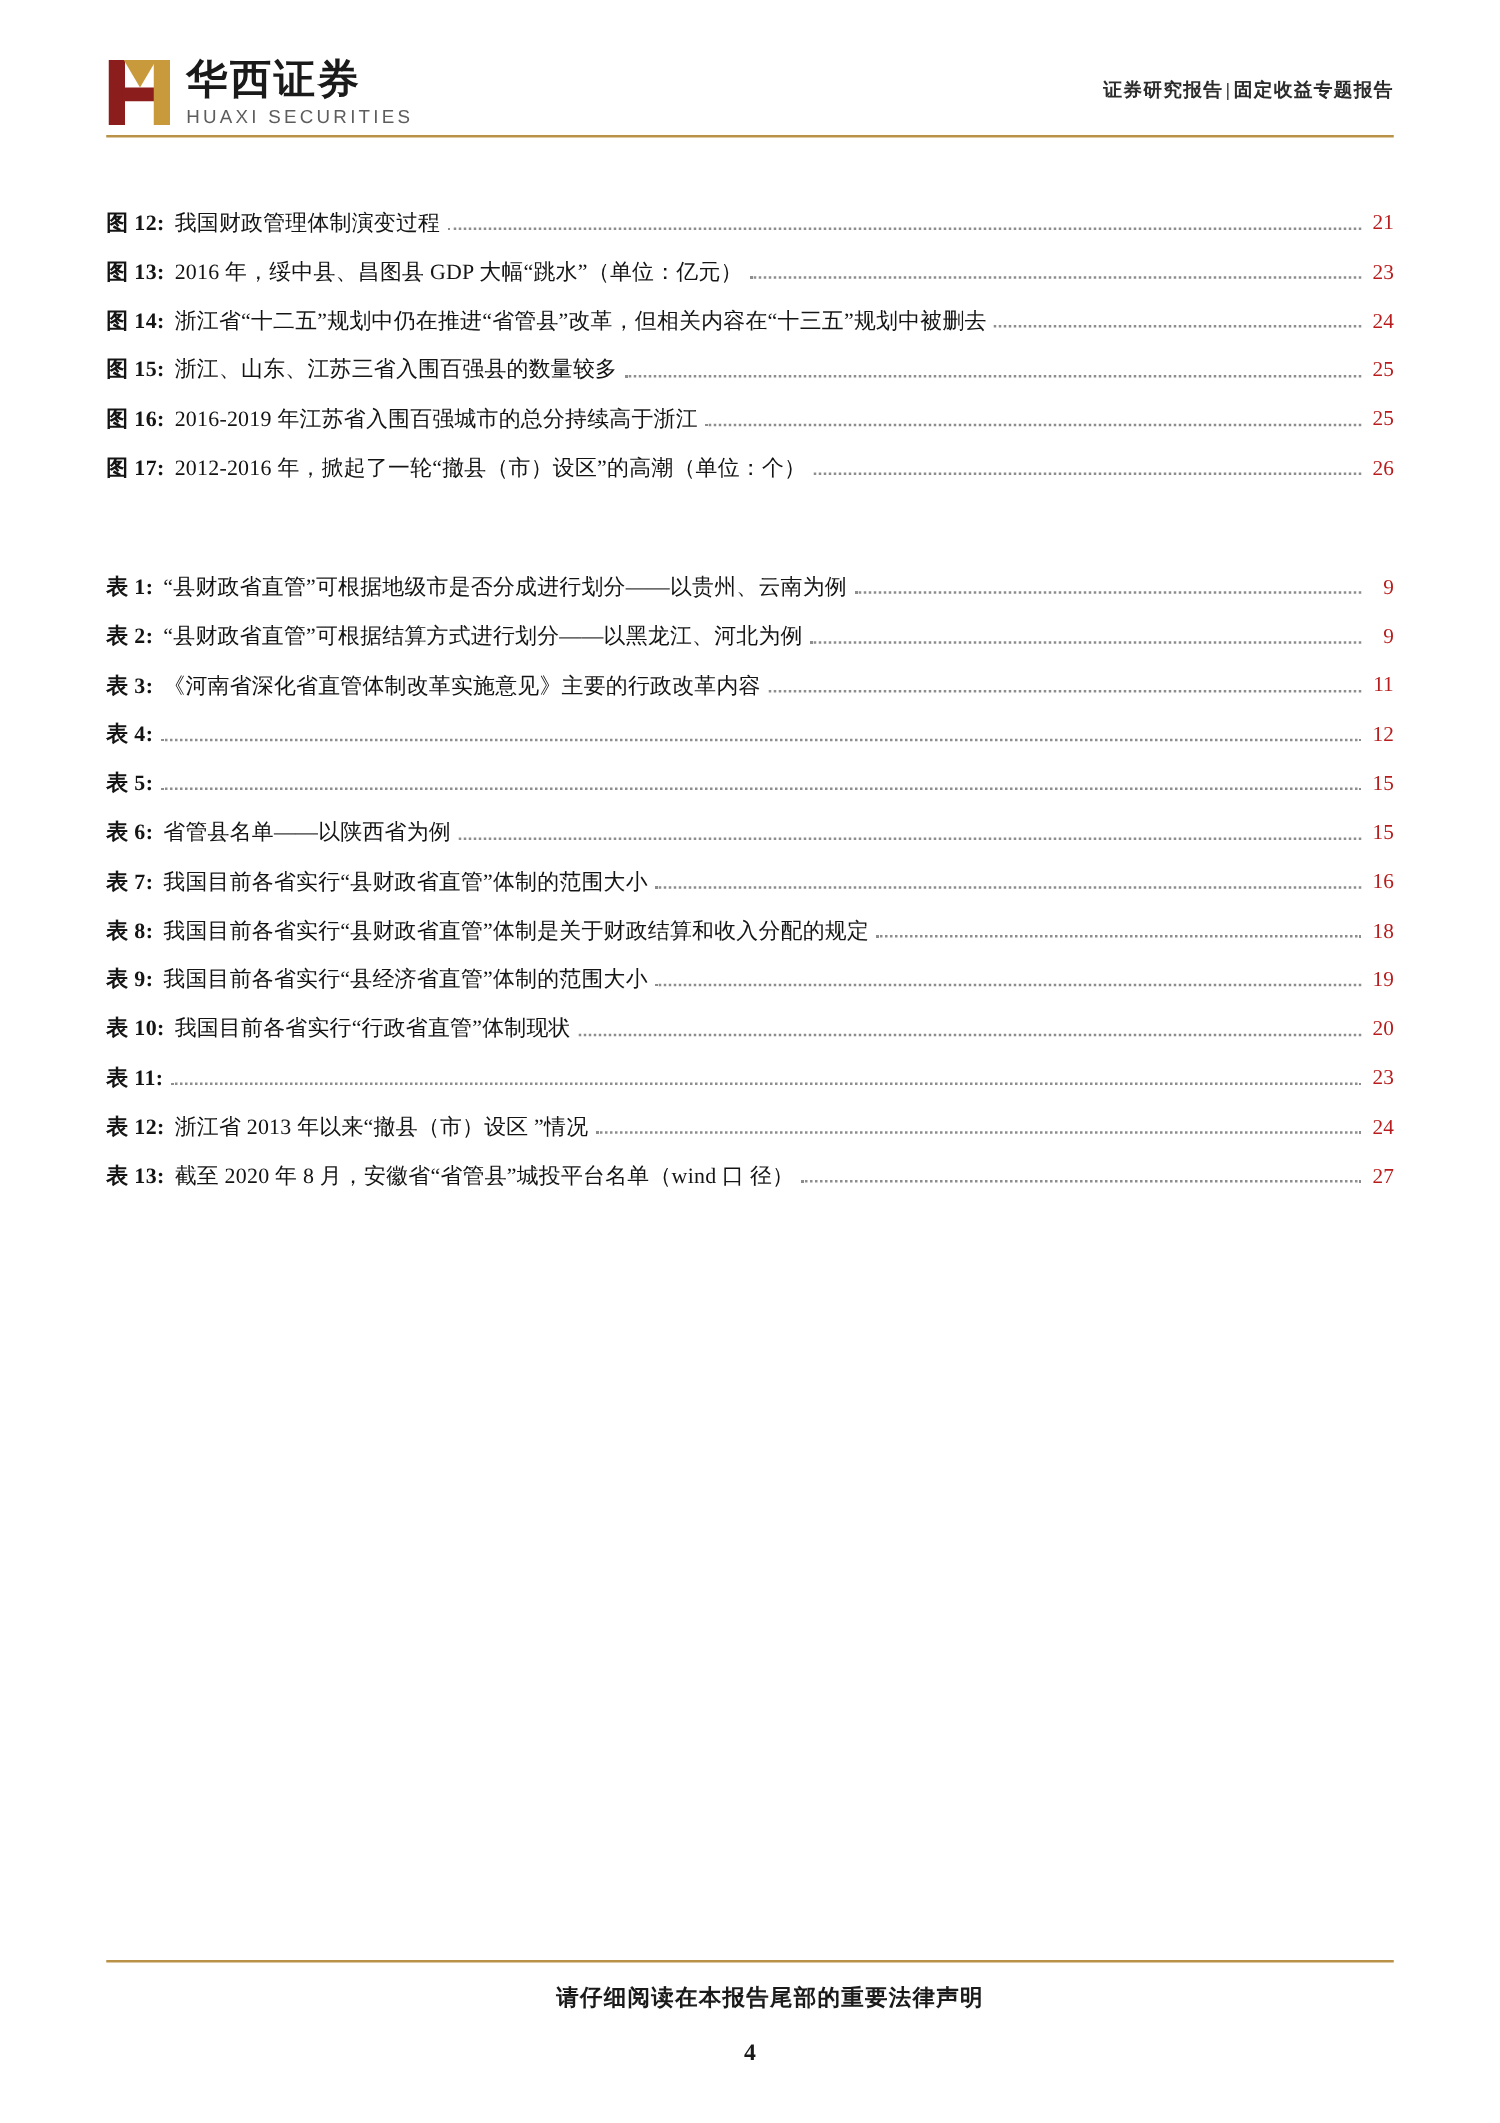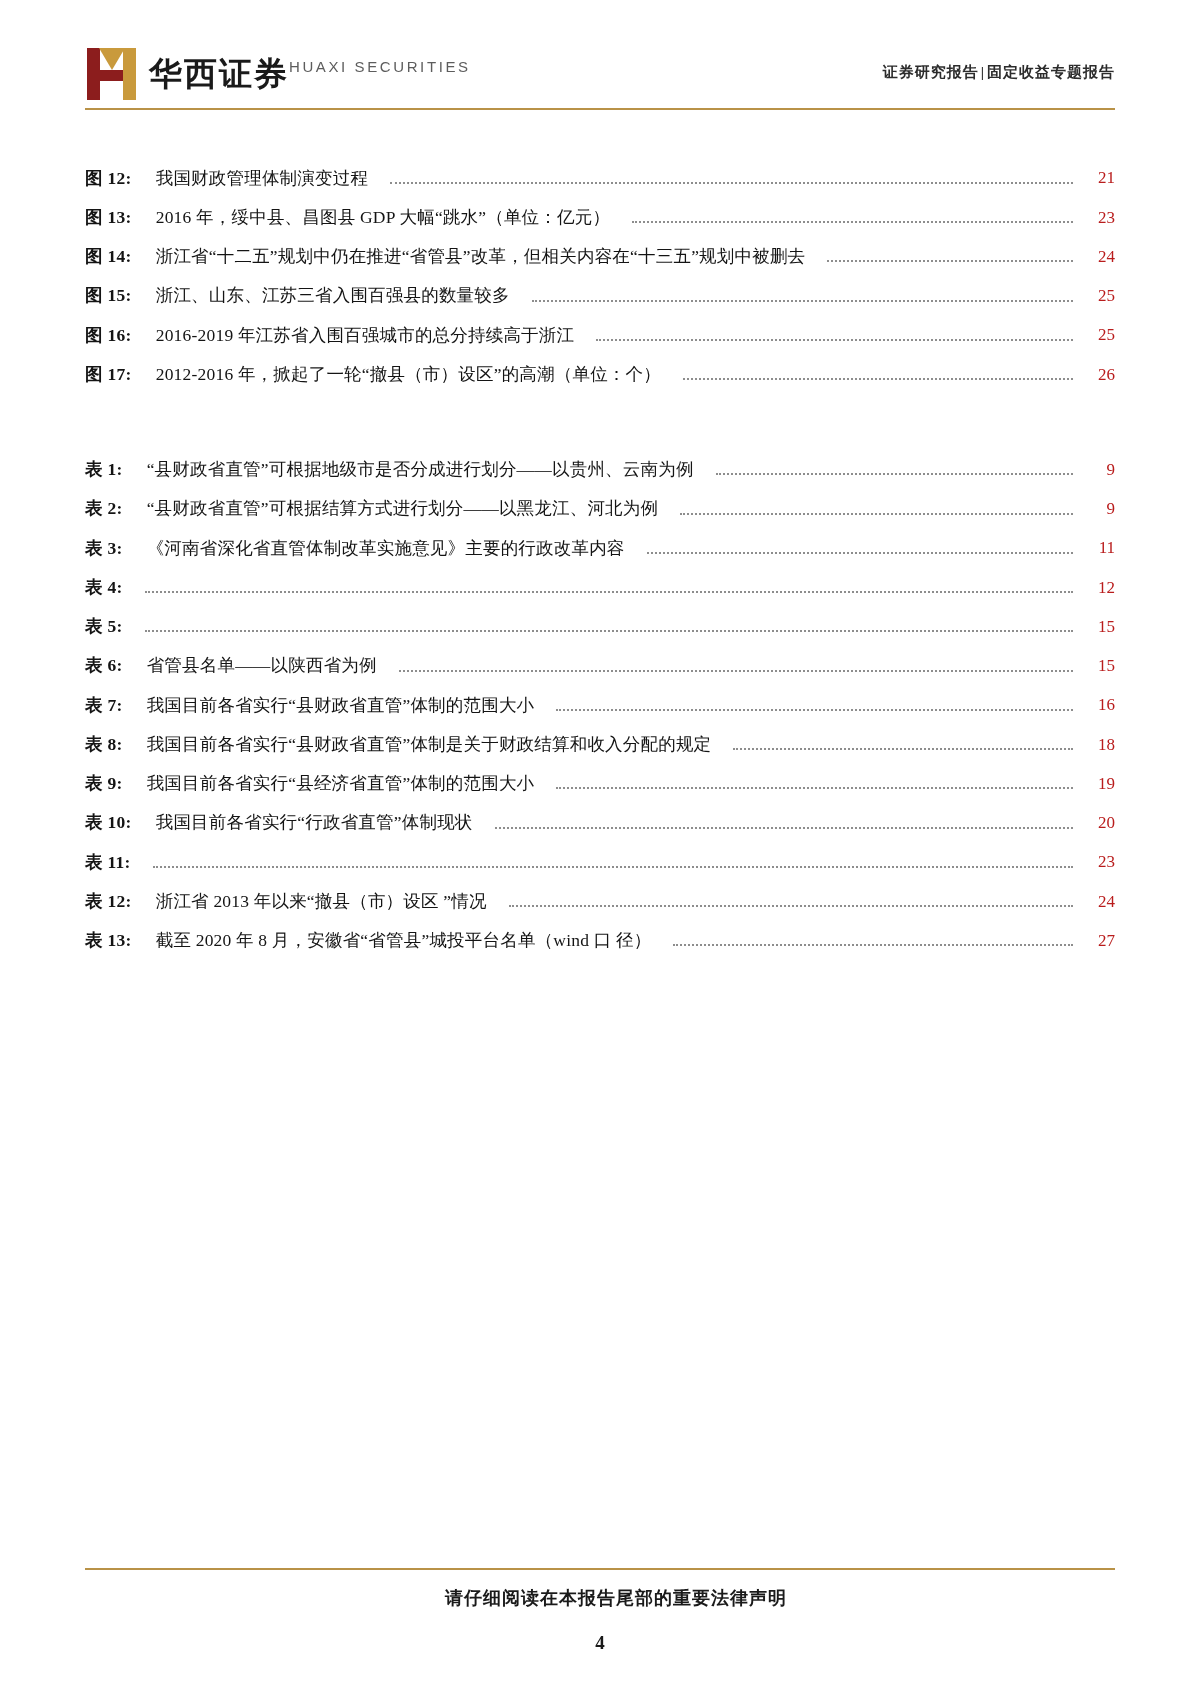--- a/index.html
+++ b/index.html
@@ -64,21 +64,21 @@
   .brand-mark .tri {
     position: absolute;
     left: 14px; top: 2px;
     width: 0; height: 0;
     border-left: 13px solid transparent;
     border-right: 13px solid transparent;
     border-top: 22px solid #c99a3c;
   }
   .brand-text {
     display: flex;
-    flex-direction: row;
+    flex-direction: column;
     justify-content: space-between;
   }
   .brand-cn {
     font-family: "Liberation Serif", "DejaVu Serif", serif;
     font-size: 33px;
     font-weight: bold;
     letter-spacing: 2px;
     color: #1a1a1a;
     line-height: 1.12;
   }
@@ -118,21 +118,20 @@
     margin-top: 56px;
   }
   .toc-row {
     display: flex;
     align-items: flex-end;
     font-size: 17.5px;
     line-height: 1.5;
     padding: 6.5px 0;
     color: #141414;
     white-space: nowrap;
-    gap: 16px;
   }
   .toc-label {
     flex: none;
     font-weight: bold;
     letter-spacing: 0.3px;
   }
   .toc-title {
     flex: none;
     padding-left: 8px;
     letter-spacing: 0.2px;

